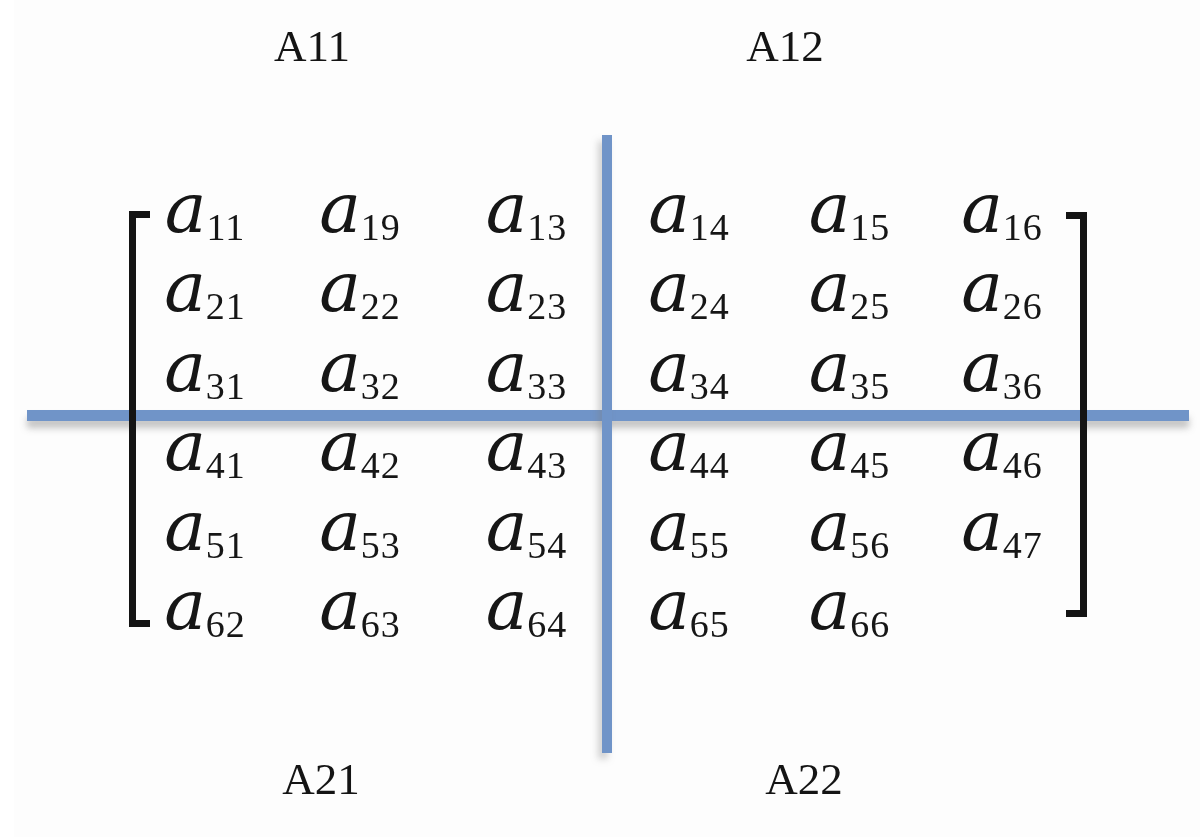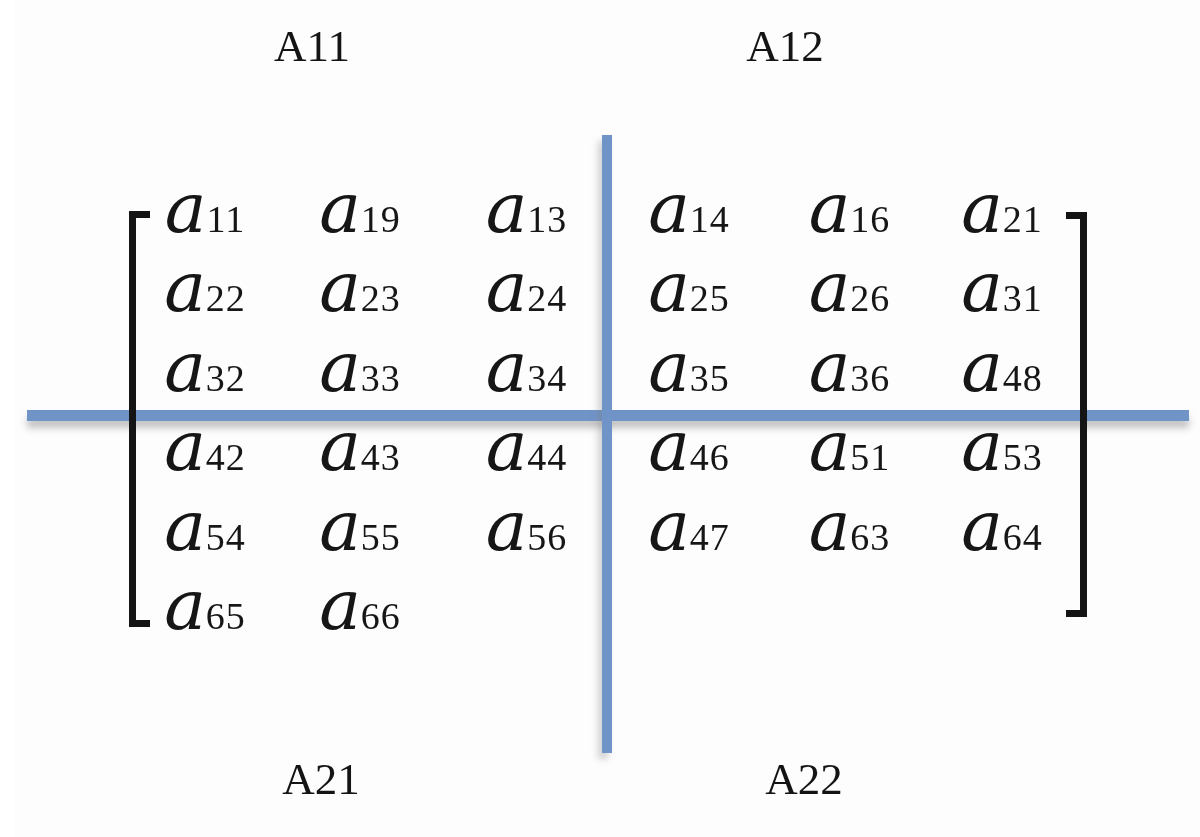--- a/index.html
+++ b/index.html
@@ -75,21 +75,21 @@
     font-style: italic;
     font-size: 70px;
     line-height: 1;
   }
   .entry .sub {
     font-family: "Liberation Serif", serif;
     font-style: normal;
     font-size: 38px;
     line-height: 1;
     position: relative;
-    top: 0;
+    top: 8px;
     letter-spacing: 1px;
   }
 
   
   #hline {
     position: absolute;
     left: 13px; top: 410px;
     width: 1162px; height: 11px;
     z-index: 2;
     box-shadow: 0 7px 7px rgba(125,125,125,0.45);
@@ -126,20 +126,23 @@
       <div class="cell">
         <span class="entry"><span class="var">a</span><span class="sub">19</span></span>
       </div>
       <div class="cell">
         <span class="entry"><span class="var">a</span><span class="sub">13</span></span>
       </div>
       <div class="cell">
         <span class="entry"><span class="var">a</span><span class="sub">14</span></span>
       </div>
       <div class="cell">
+        <span class="entry"><span class="var">a</span><span class="sub">15</span></span>
+      </div>
+      <div class="cell">
         <span class="entry"><span class="var">a</span><span class="sub">16</span></span>
       </div>
       <div class="cell">
         <span class="entry"><span class="var">a</span><span class="sub">21</span></span>
       </div>
       <div class="cell">
         <span class="entry"><span class="var">a</span><span class="sub">22</span></span>
       </div>
       <div class="cell">
         <span class="entry"><span class="var">a</span><span class="sub">23</span></span>
@@ -165,32 +168,35 @@
       <div class="cell">
         <span class="entry"><span class="var">a</span><span class="sub">34</span></span>
       </div>
       <div class="cell">
         <span class="entry"><span class="var">a</span><span class="sub">35</span></span>
       </div>
       <div class="cell">
         <span class="entry"><span class="var">a</span><span class="sub">36</span></span>
       </div>
       <div class="cell">
-        <span class="entry"><span class="var">a</span><span class="sub">48</span></span>
+        <span class="entry"><span class="var">a</span><span class="sub">41</span></span>
       </div>
       <div class="cell">
         <span class="entry"><span class="var">a</span><span class="sub">42</span></span>
       </div>
       <div class="cell">
         <span class="entry"><span class="var">a</span><span class="sub">43</span></span>
       </div>
       <div class="cell">
         <span class="entry"><span class="var">a</span><span class="sub">44</span></span>
       </div>
       <div class="cell">
+        <span class="entry"><span class="var">a</span><span class="sub">45</span></span>
+      </div>
+      <div class="cell">
         <span class="entry"><span class="var">a</span><span class="sub">46</span></span>
       </div>
       <div class="cell">
         <span class="entry"><span class="var">a</span><span class="sub">51</span></span>
       </div>
       <div class="cell">
         <span class="entry"><span class="var">a</span><span class="sub">53</span></span>
       </div>
       <div class="cell">
         <span class="entry"><span class="var">a</span><span class="sub">54</span></span>
@@ -198,20 +204,23 @@
       <div class="cell">
         <span class="entry"><span class="var">a</span><span class="sub">55</span></span>
       </div>
       <div class="cell">
         <span class="entry"><span class="var">a</span><span class="sub">56</span></span>
       </div>
       <div class="cell">
         <span class="entry"><span class="var">a</span><span class="sub">47</span></span>
       </div>
       <div class="cell">
+        <span class="entry"><span class="var">a</span><span class="sub">62</span></span>
+      </div>
+      <div class="cell">
         <span class="entry"><span class="var">a</span><span class="sub">63</span></span>
       </div>
       <div class="cell">
         <span class="entry"><span class="var">a</span><span class="sub">64</span></span>
       </div>
       <div class="cell">
         <span class="entry"><span class="var">a</span><span class="sub">65</span></span>
       </div>
       <div class="cell">
         <span class="entry"><span class="var">a</span><span class="sub">66</span></span>

